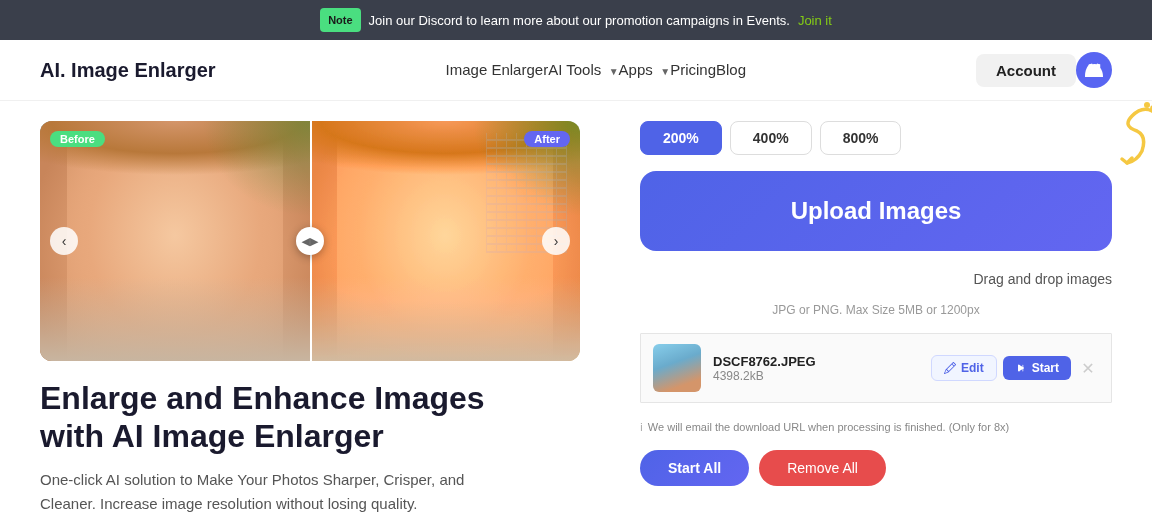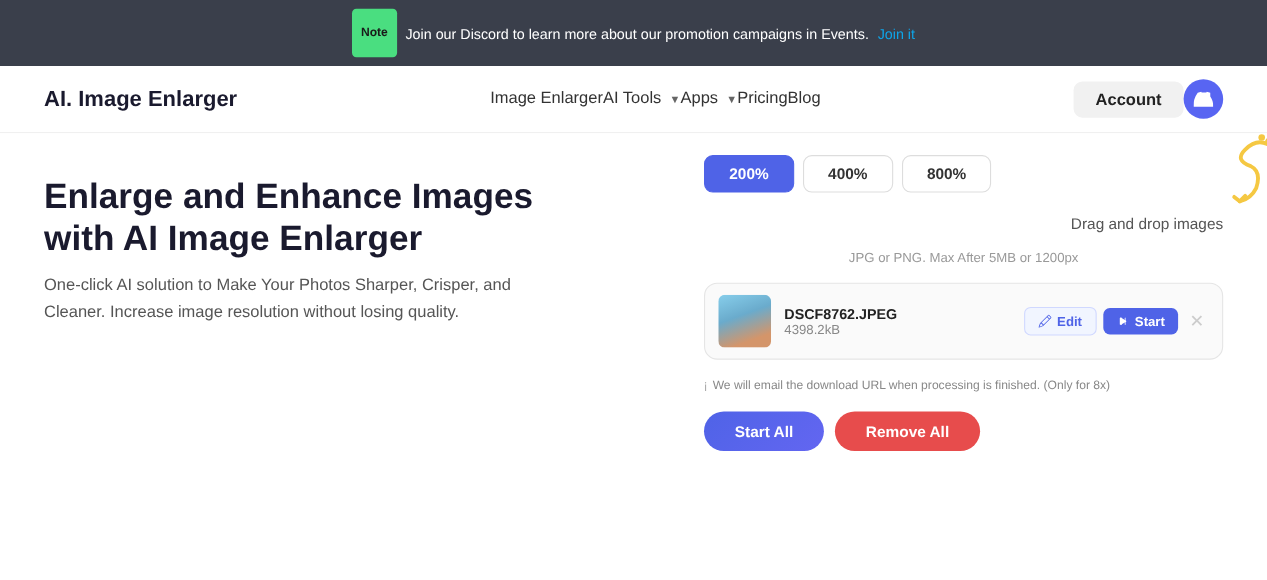--- a/index.html
+++ b/index.html
@@ -15,24 +15,24 @@
       display: flex;
       align-items: center;
       justify-content: center;
       gap: 8px;
     }
     .top-banner .note-badge {
       background: #4ade80;
       color: #1a1a1a;
       font-size: 11px;
       font-weight: 700;
-      padding: 16px 8px;
+      padding: 6px 8px;
       border-radius: 4px;
     }
-    .top-banner a { color: #0ea5e9; text-decoration: none; }
+    .top-banner a { color: #84cc16; text-decoration: none; }
 
     
     nav {
       display: flex;
       align-items: center;
       justify-content: space-between;
       padding: 12px 40px;
       border-bottom: 1px solid #f0f0f0;
       background: #fff;
     }
@@ -294,21 +294,21 @@
       font-size: 12px;
     }
 
     
     .file-item {
       display: flex;
       align-items: center;
       gap: 12px;
       padding: 10px 12px;
       border: 1px solid #e5e5e5;
-      border-radius: 12px;
+      border-radius: 1px;
       background: #fafafa;
     }
     .file-thumb {
       width: 48px;
       height: 48px;
       border-radius: 6px;
       overflow: hidden;
       background: linear-gradient(135deg, #7ab8d4, #5a9ab5);
       flex-shrink: 0;
     }
@@ -396,21 +396,21 @@
       font-weight: 600;
       cursor: pointer;
     }
     .remove-all-btn {
       background: #e74c4c;
       color: #fff;
       border: none;
       border-radius: 24px;
       padding: 10px 28px;
       font-size: 14px;
-      font-weight: 700;
+      font-weight: 400;
       cursor: pointer;
     }
 
     
     .scale-arrow-wrapper {
       display: flex;
       align-items: flex-start;
       position: relative;
     }
     .arrow-svg-wrap {
@@ -459,20 +459,48 @@
         <path d="M20.317 1.492A19.84 19.84 0 0016.085.169a.075.075 0 00-.079.036c-.18.315-.381.726-.522 1.049a18.26 18.26 0 00-5.487 0A10.942 10.942 0 009.47.205a.077.077 0 00-.079-.036A19.79 19.79 0 005.16 1.492a.07.07 0 00-.032.027C.533 7.634-.32 13.612.099 19.518a.082.082 0 00.031.056c2.053 1.508 4.041 2.422 5.993 3.029a.078.078 0 00.084-.026c.462-.63.874-1.295 1.226-1.995a.076.076 0 00-.041-.106 13.077 13.077 0 01-1.872-.892.077.077 0 01-.008-.128c.126-.094.252-.192.372-.291a.075.075 0 01.078-.01c3.927 1.793 8.18 1.793 12.061 0a.075.075 0 01.079.009c.12.099.245.198.372.292a.077.077 0 01-.006.127c-.598.35-1.22.645-1.873.892a.077.077 0 00-.041.107c.36.698.772 1.362 1.225 1.993a.076.076 0 00.084.028c1.961-.607 3.95-1.521 6.002-3.029a.077.077 0 00.032-.055c.5-5.177-.838-9.674-3.549-13.66a.06.06 0 00-.031-.029z"></path>
       </svg>
     </button>
   </div>
 </nav>
 
 <div class="main-content">
 
   <div class="left-panel">
 
+    <div class="image-comparison">
+      <span class="badge-before">Before</span>
+      <span class="badge-after">After</span>
+
+      <div class="img-before">
+        <div class="woman-face"></div>
+
+        <div style="position:absolute;bottom:0;left:0;right:0;height:35%;background:linear-gradient(0deg,#c8b5a0 0%,transparent 100%);"></div>
+
+        <div style="position:absolute;top:0;right:0;width:40%;height:40%;background:radial-gradient(ellipse at top right,#5a8c3a 0%,transparent 70%);opacity:0.6;"></div>
+      </div>
+
+      <div class="img-after">
+        <div class="woman-face"></div>
+        <div style="position:absolute;bottom:0;left:0;right:0;height:35%;background:linear-gradient(0deg,#c8b5a0 0%,transparent 100%);"></div>
+        <div style="position:absolute;top:0;right:0;width:40%;height:40%;background:radial-gradient(ellipse at top right,#5a8c3a 0%,transparent 70%);opacity:0.7;"></div>
+
+        <div style="position:absolute;top:5%;right:5%;width:30%;height:50%;opacity:0.3;">
+          <div style="width:100%;height:100%;background:repeating-linear-gradient(0deg,#aaa 0px,#aaa 2px,transparent 2px,transparent 8px),repeating-linear-gradient(90deg,#aaa 0px,#aaa 1px,transparent 1px,transparent 10px);"></div>
+        </div>
+      </div>
+
+      <div class="divider-line"></div>
+      <div class="divider-handle">◀▶</div>
+
+      <div class="arrow-nav-left">‹</div>
+      <div class="arrow-nav-right">›</div>
+    </div>
 
     <h1 class="hero-title">Enlarge and Enhance Images with AI Image Enlarger</h1>
     <p class="hero-subtitle">One-click AI solution to Make Your Photos Sharper, Crisper, and Cleaner. Increase image resolution without losing quality.</p>
   </div>
 
   <div class="right-panel">
 
     <div class="scale-arrow-wrapper">
       <div class="scale-row">
         <button class="scale-btn active">200%</button>
@@ -483,22 +511,25 @@
       <div class="arrow-svg-wrap">
         <svg viewBox="0 0 80 70" width="80" height="70" fill="none">
           <path d="M70 10 Q60 5 50 15 Q40 25 55 30 Q65 35 60 50 Q55 60 45 62" stroke="#f5c842" stroke-width="3.5" fill="none" stroke-linecap="round"></path>
           <path d="M40 58 L45 62 L50 57" stroke="#f5c842" stroke-width="3.5" fill="none" stroke-linecap="round" stroke-linejoin="round"></path>
           <circle cx="72" cy="8" r="4" fill="#f5c842"></circle>
           <circle cx="65" cy="4" r="3" fill="#f5c842"></circle>
         </svg>
       </div>
     </div>
 
+    <div class="upload-section">
+      <button class="upload-btn">Upload Images</button>
+    </div>
     <p class="drag-drop-text">Drag and drop images</p>
-    <p class="file-hint">JPG or PNG. Max After 5MB or 1200px</p>
+    <p class="file-hint">JPG or PNG. Max Size 5MB or 1200px</p>
 
     <div class="file-item">
       <div class="file-thumb">
         <div class="file-thumb-inner"></div>
       </div>
       <div class="file-info">
         <div class="file-name">DSCF8762.JPEG</div>
         <div class="file-size">4398.2kB</div>
       </div>
       <div class="file-actions">

